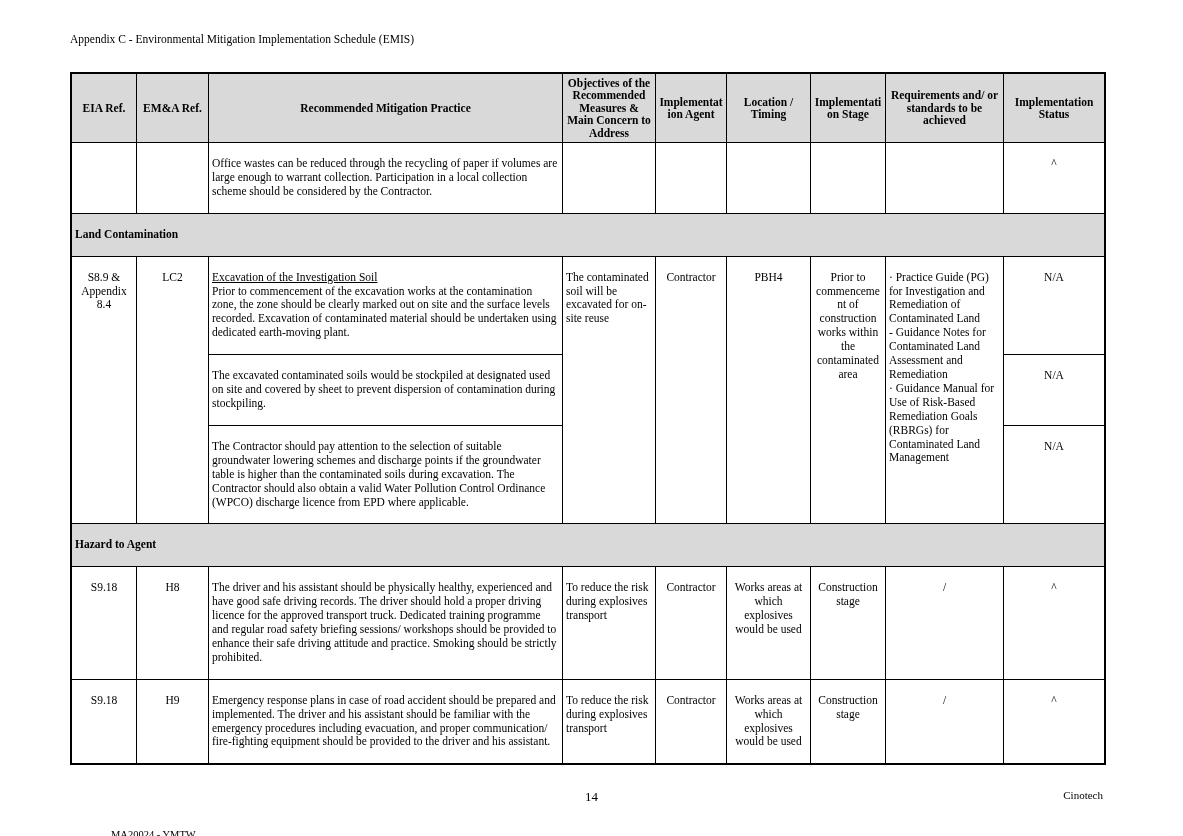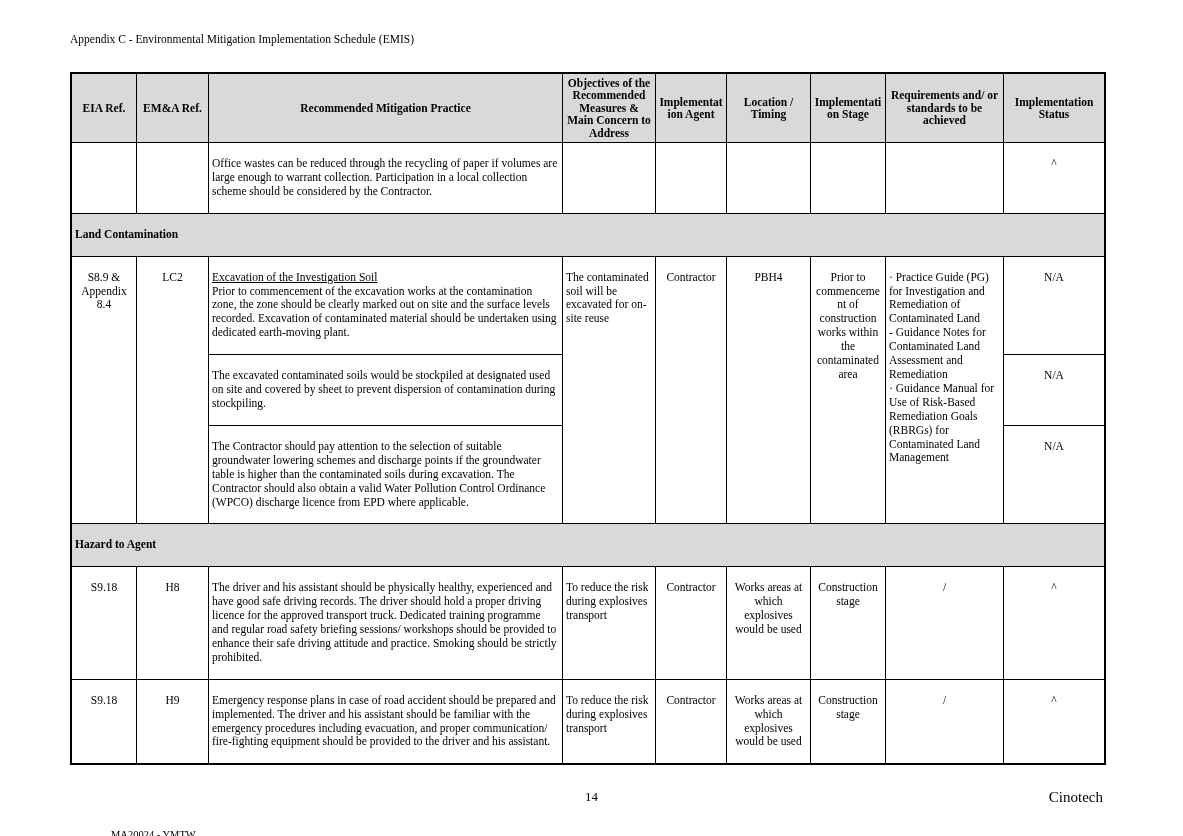--- a/index.html
+++ b/index.html
@@ -160,15 +160,15 @@
       <td class="c">Works areas at which explosives would be used</td>
       <td class="c">Construction stage</td>
       <td class="c">/</td>
       <td class="c">^</td>
     </tr>
   </tbody>
     </table>
 
   <div style="position:absolute; left:71px; top:829px; font-size:10.5px;margin-left:40px;">MA20024 - YMTW</div>
   <div style="position:absolute; left:0; top:789px; width:1183px; text-align:center; font-size:13px;">14</div>
-  <div style="position:absolute; right:80px; top:789px; font-size:15px;text-align:right;">Cinotech</div>
+  <div style="position:absolute; right:80px; top:789px; font-size:11px;text-align:right;">Cinotech</div>
 
 </div>
 
 </body></html>

